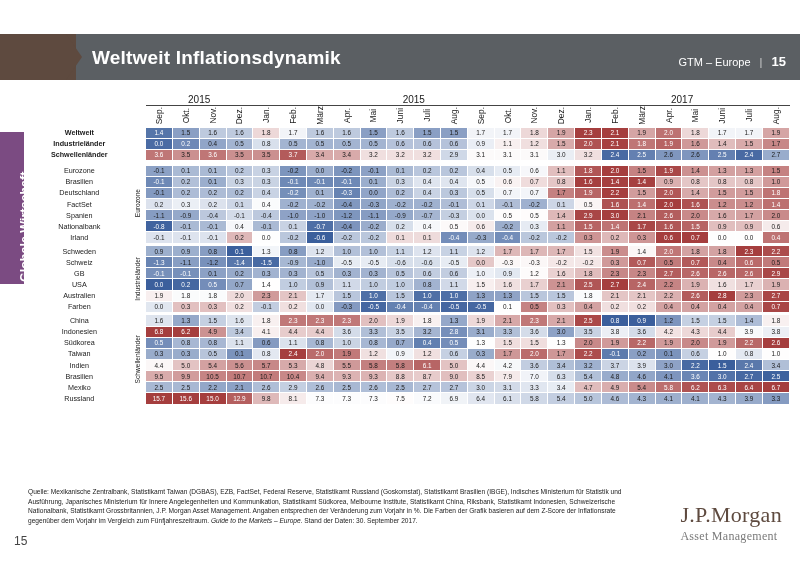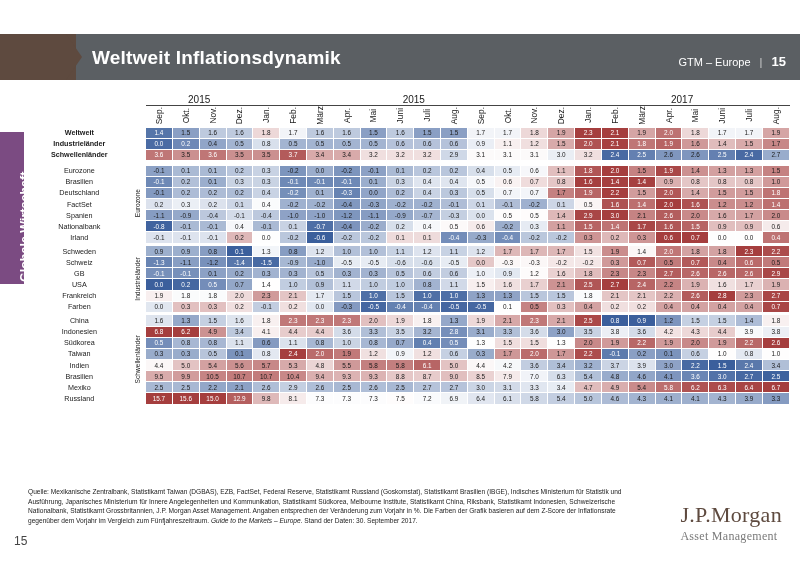--- a/index.html
+++ b/index.html
@@ -602,21 +602,21 @@
           <td style="background: rgb(176, 86, 86); color: rgb(255, 255, 255);">2.5</td>
           <td style="background: rgb(165, 62, 62); color: rgb(255, 255, 255);">2.7</td>
           <td style="background: rgb(183, 101, 101); color: rgb(255, 255, 255);">2.4</td>
           <td style="background: rgb(198, 132, 132); color: rgb(26, 26, 26);">2.2</td>
           <td style="background: rgb(219, 178, 178); color: rgb(26, 26, 26);">1.9</td>
           <td style="background: rgb(240, 224, 224); color: rgb(26, 26, 26);">1.6</td>
           <td style="background: rgb(233, 208, 208); color: rgb(26, 26, 26);">1.7</td>
           <td style="background: rgb(219, 178, 178); color: rgb(26, 26, 26);">1.9</td>
         </tr>
         <tr>
-          <td class="rowlabel">Frankreich</td>
+          <td class="rowlabel">Australien</td>
           <td style="background: rgb(248, 239, 239); color: rgb(26, 26, 26);">1.9</td>
           <td style="background: rgb(250, 251, 252); color: rgb(26, 26, 26);">1.8</td>
           <td style="background: rgb(250, 251, 252); color: rgb(26, 26, 26);">1.8</td>
           <td style="background: rgb(238, 218, 218); color: rgb(26, 26, 26);">2.0</td>
           <td style="background: rgb(208, 155, 155); color: rgb(26, 26, 26);">2.3</td>
           <td style="background: rgb(228, 197, 197); color: rgb(26, 26, 26);">2.1</td>
           <td style="background: rgb(228, 233, 241); color: rgb(26, 26, 26);">1.7</td>
           <td style="background: rgb(185, 198, 220); color: rgb(26, 26, 26);">1.5</td>
           <td style="background: rgb(78, 111, 166); color: rgb(255, 255, 255);">1.0</td>
           <td style="background: rgb(185, 198, 220); color: rgb(26, 26, 26);">1.5</td>

